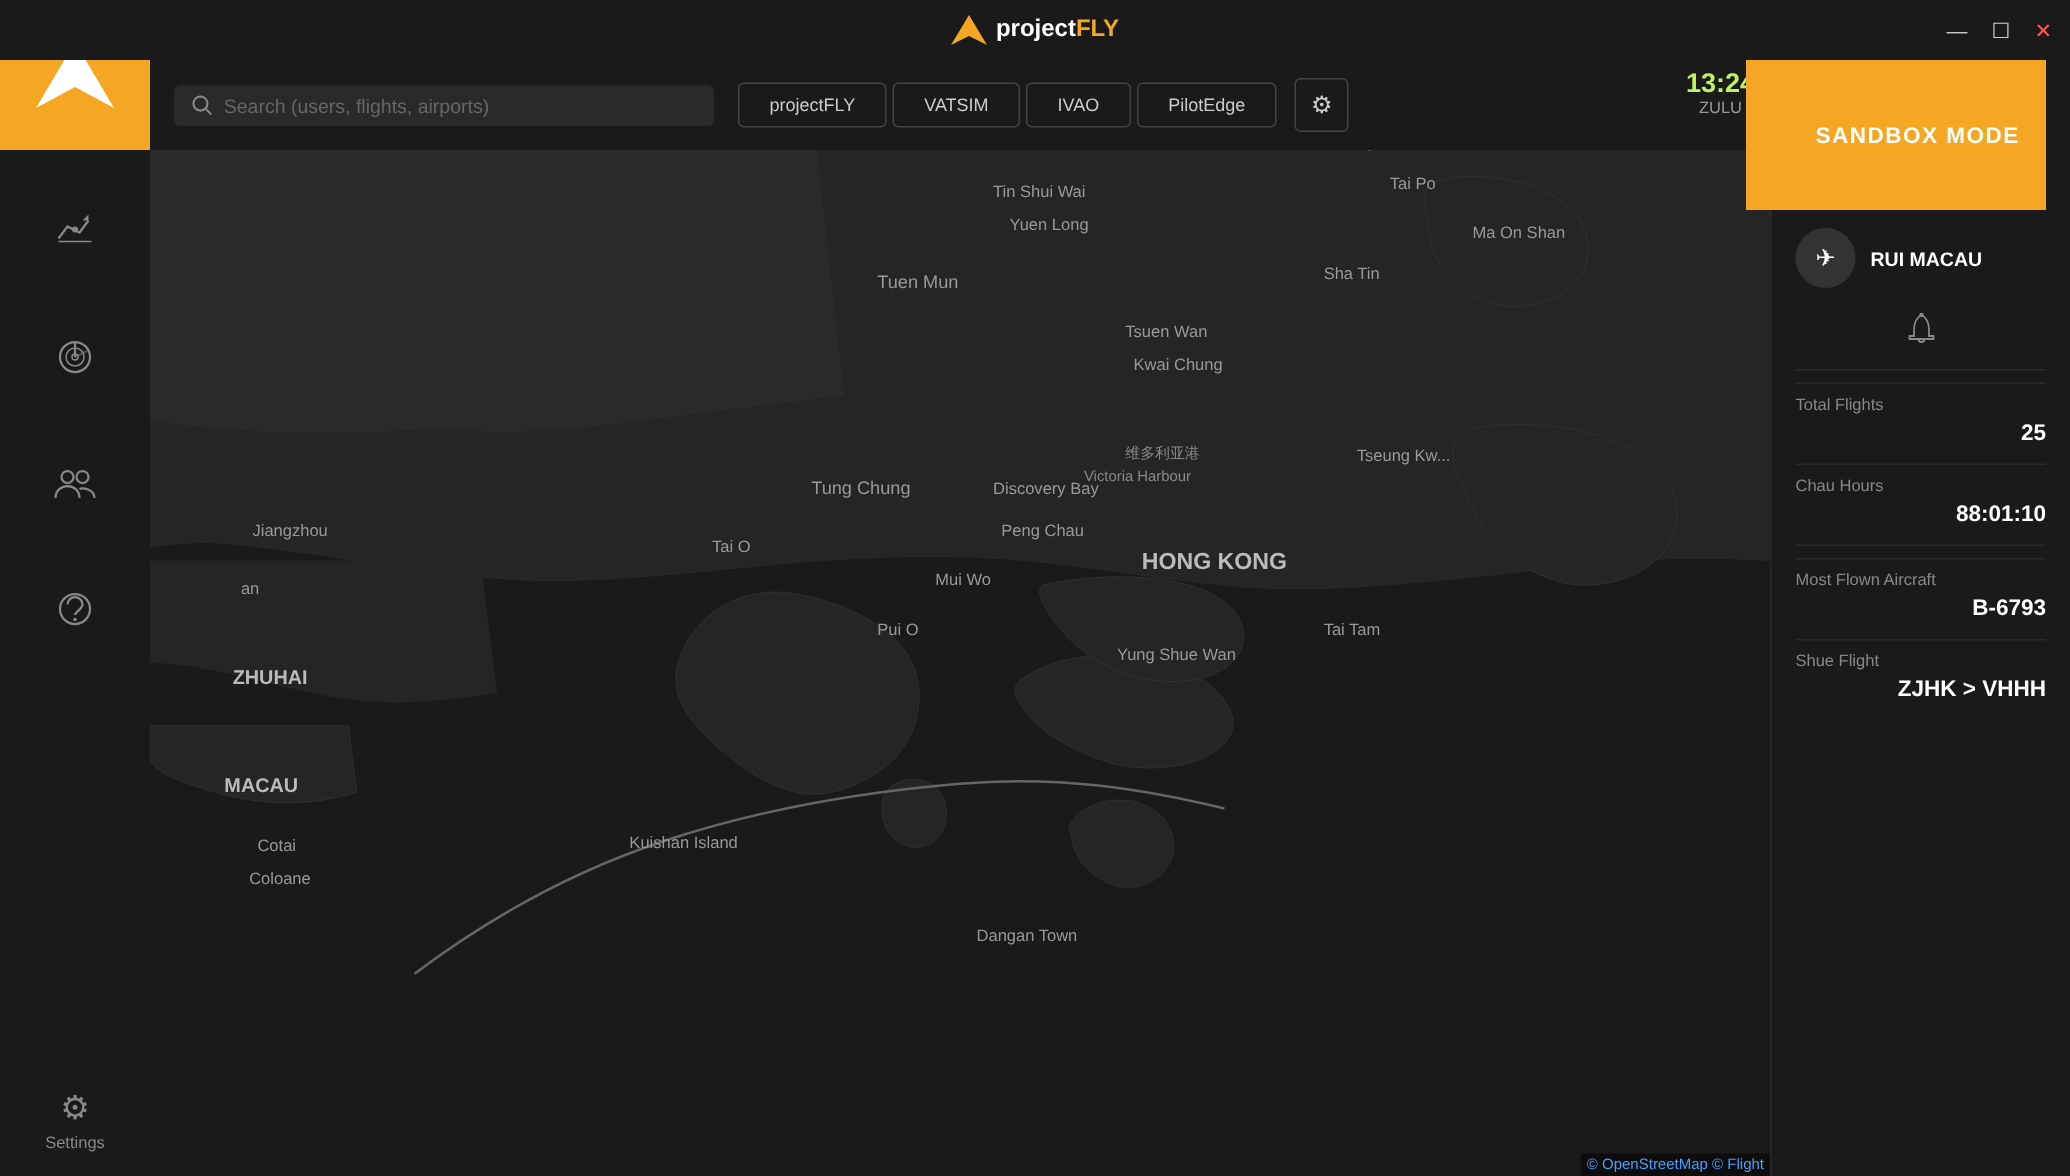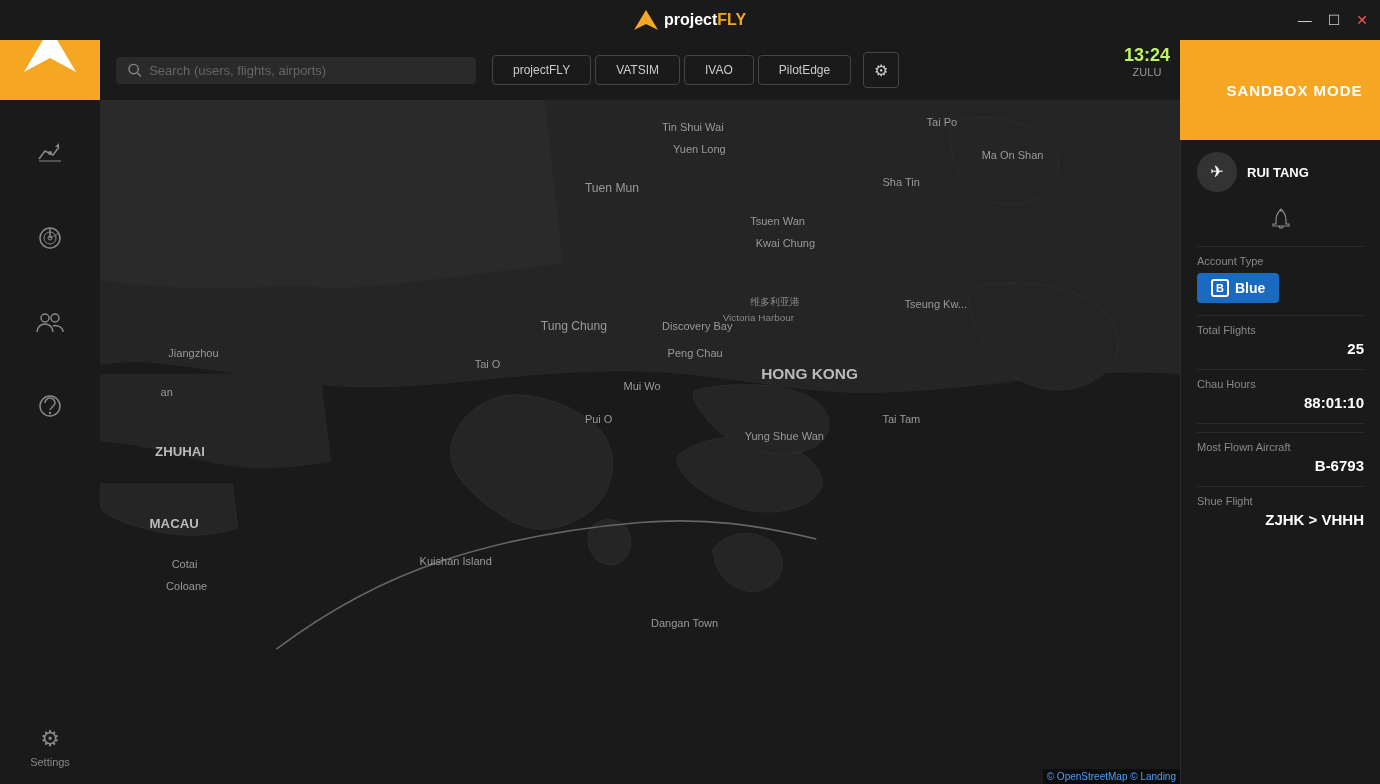--- a/index.html
+++ b/index.html
@@ -165,21 +165,21 @@
       cursor: pointer;
       font-size: 16px;
       color: #ccc;
       margin-left: 4px;
     }
 
     
     #sandbox-badge {
       position: absolute;
       top: 40px;
-      right: 0;
+      right: 16px;
       width: 200px;
       height: 100px;
       background: #f5a623;
       display: flex;
       align-items: center;
       justify-content: center;
       z-index: 60;
       padding-left: 29px;
     }
     #sandbox-badge .sandbox-text {
@@ -502,54 +502,47 @@
     <text x="45" y="420" fill="#bbb" font-size="12" font-weight="bold" font-family="Arial">MACAU</text>
     <text x="65" y="456" fill="#999" font-size="10" font-family="Arial">Cotai</text>
     <text x="60" y="476" fill="#999" font-size="10" font-family="Arial">Coloane</text>
     <text x="290" y="454" fill="#999" font-size="10" font-family="Arial">Kuishan Island</text>
     <text x="500" y="510" fill="#999" font-size="10" font-family="Arial">Dangan Town</text>
   </svg>
 
   <div id="map-attribution">
     <span style="color:#4a9eff;">© OpenStreetMap</span>
     <span> </span>
-    <span style="color:#4a9eff;">© Landing</span>
+    <span style="color:#4a9eff;">© Flight</span>
   </div>
 </div>
 
 <div id="right-panel">
 
   <div class="user-profile">
     <div class="user-avatar">
 
       <svg width="30" height="30" viewBox="0 0 30 30" fill="none">
         <rect width="30" height="30" fill="#333"></rect>
         <text x="15" y="20" text-anchor="middle" fill="#fff" font-size="16">✈</text>
       </svg>
     </div>
-    <div class="user-name">RUI TANG</div>
+    <div class="user-name">RUI MACAU</div>
   </div>
 
   <div class="notification-bell">
     <svg width="20" height="22" viewBox="0 0 20 22" fill="none">
       <path d="M10 2 C10 2 5 4 5 12 L5 16 L2 16 L2 18 L18 18 L18 16 L15 16 L15 12 C15 4 10 2 10 2 Z" stroke="#888" stroke-width="1.2" fill="none"></path>
       <path d="M8 18 C8 19.1 8.9 20 10 20 C11.1 20 12 19.1 12 18" stroke="#888" stroke-width="1.2" fill="none"></path>
       <circle cx="10" cy="2" r="1.5" fill="#888"></circle>
     </svg>
   </div>
 
   <hr class="stat-divider">
 
-  <div class="stat-section">
-    <div class="account-type-label">Account Type</div>
-    <div class="blue-badge">
-      <div class="badge-b">B</div>
-      <span>Blue</span>
-    </div>
-  </div>
 
   <hr class="stat-divider">
 
   <div class="stat-section">
     <div class="stat-label">Total Flights</div>
     <div class="stat-value">25</div>
   </div>
 
   <hr class="stat-divider">
 

